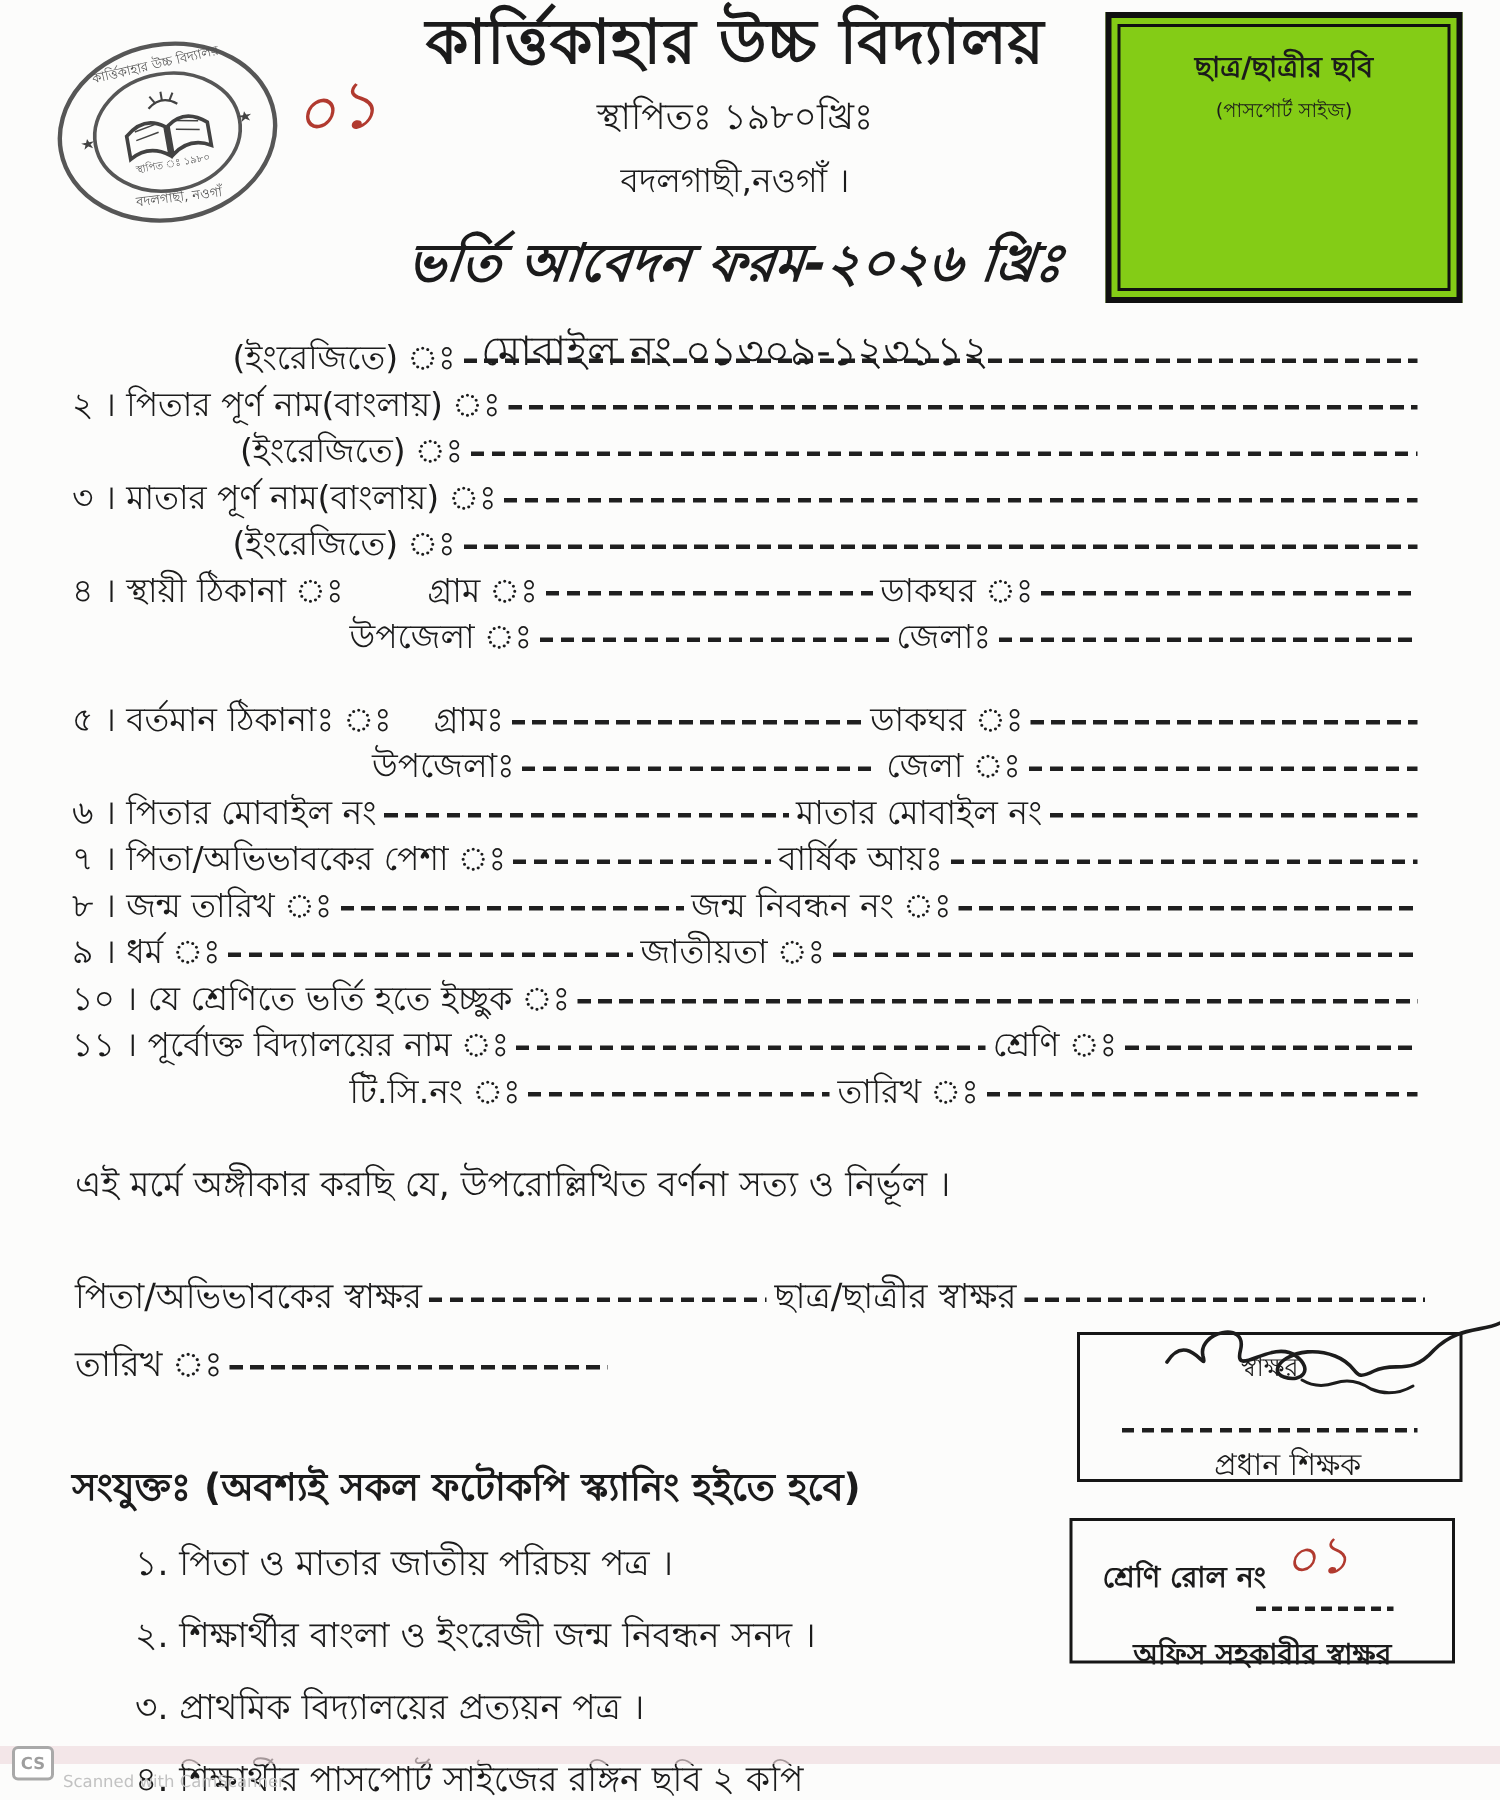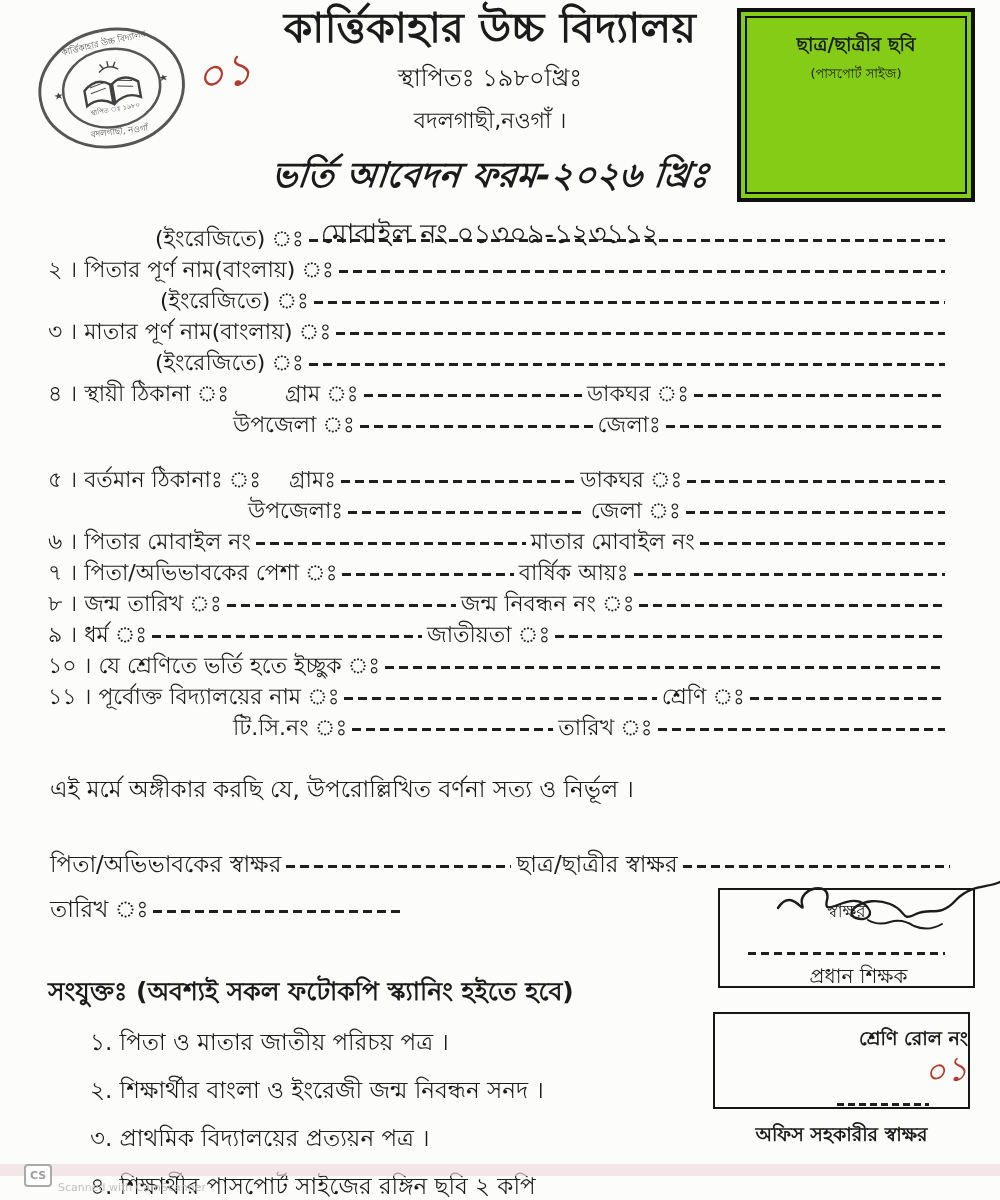--- a/index.html
+++ b/index.html
@@ -38,28 +38,28 @@
   .head-box .sg{font-size:17px;margin-top:8px;}
   .head-dash{width:78%;height:3px;margin:26px auto 0 auto;background:repeating-linear-gradient(90deg,#1f1f1f 0 8px,transparent 8px 13px);}
   .head-title{font-size:20px;margin-top:6px;margin-left:24px;}
   .head-sig-svg{position:absolute;left:52px;top:-16px;width:230px;height:72px;overflow:visible;}
 
   .attach{margin:46px 0 0 48px;}
   .attach-h{font-size:25px;font-weight:700;}
   .attach-item{font-size:23px;margin:9px 0 0 42px;}
 
   .roll-box{position:absolute;right:30px;top:1012px;width:253px;height:93px;border:2px solid #161616;}
-  .roll-line1{display:flex;align-items:flex-end;padding:10px 0 0 20px;flex-direction:column;}
+  .roll-line1{display:flex;align-items:flex-end;padding:10px 0 0 20px;}
   .roll-lbl{font-size:19px;font-weight:700;}
   .roll-val{font-size:34px;color:#b13a2f;transform:rotate(-8deg);font-style:italic;margin:-12px 0 0 12px;}
   .roll-dash{width:92px;height:3px;margin:2px 0 0 122px;background:repeating-linear-gradient(90deg,#1f1f1f 0 7px,transparent 7px 11px);}
   .roll-bottom{font-size:19px;font-weight:700;text-align:center;margin-top:14px;}
 
   .scan-strip{position:absolute;left:0;right:0;bottom:24px;height:12px;background:#eedadd;opacity:.65;}
-  .camscanner{position:absolute;left:24px;bottom:6px;display:flex;align-items:center;gap:6px;justify-content:center;}
+  .camscanner{position:absolute;left:8px;bottom:6px;display:flex;align-items:center;gap:6px;justify-content:center;}
   .cs-badge{width:24px;height:19px;border:2px solid #a9a9a9;border-radius:4px;color:#9e9e9e;font-size:11px;font-weight:700;display:flex;align-items:center;justify-content:center;background:#fff;}
   .cs-text{font-size:11px;color:#c2c2c2;margin-top:24px;}
 </style>
 </head>
 <body>
 
 <div class="page">
 
   <div class="hdr">
 

